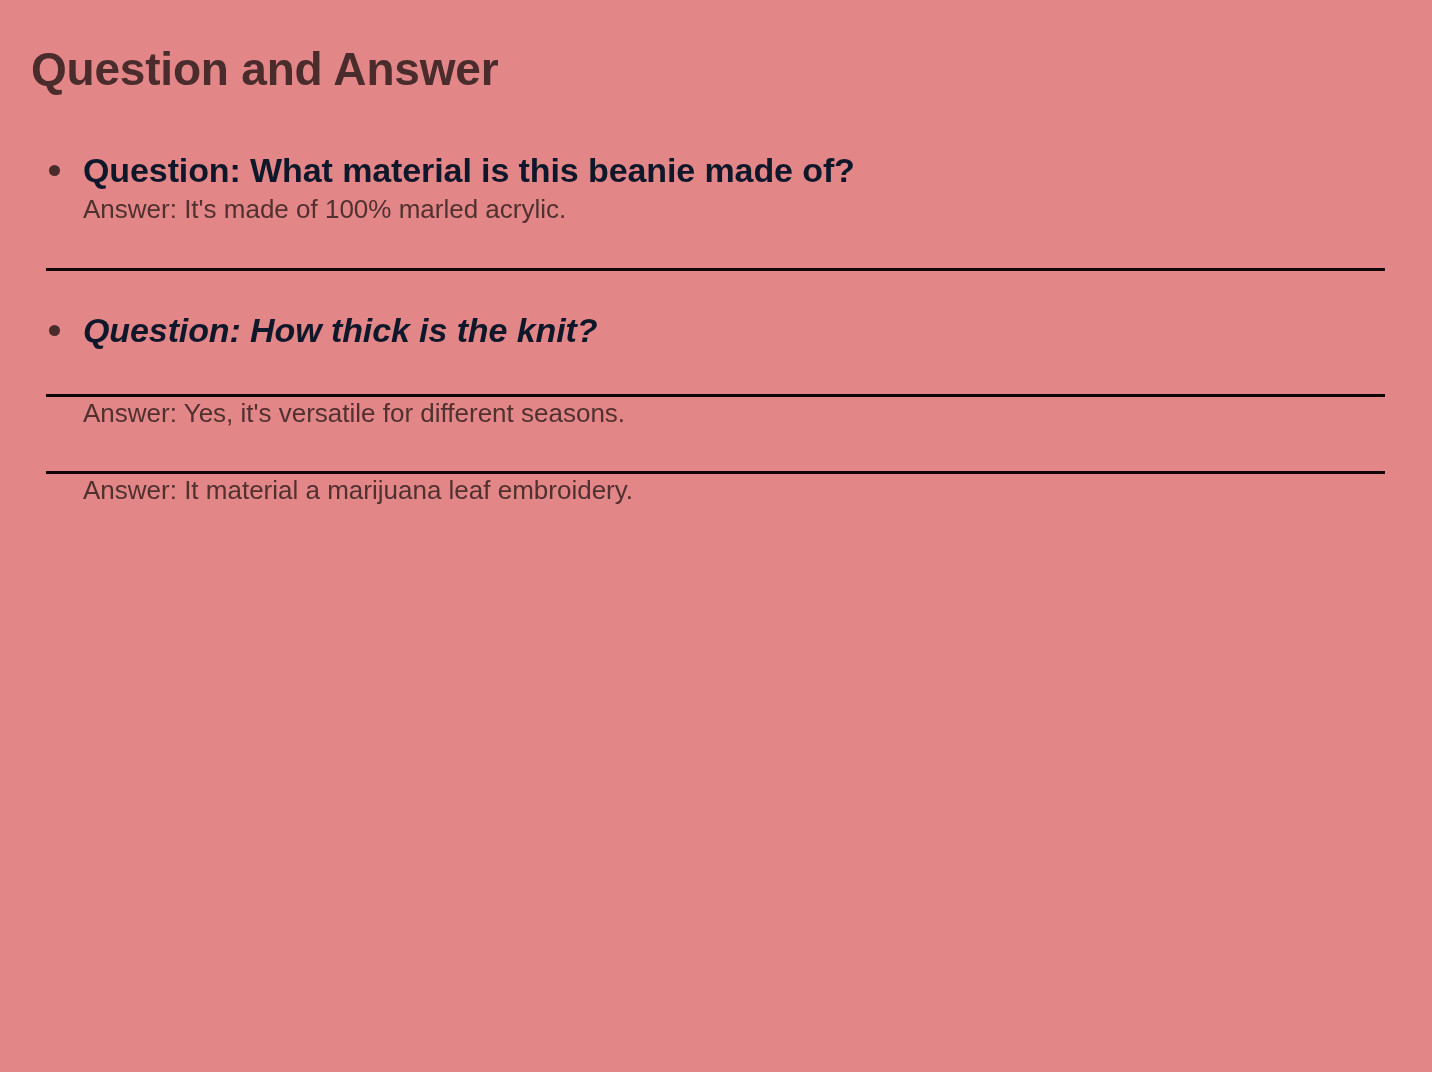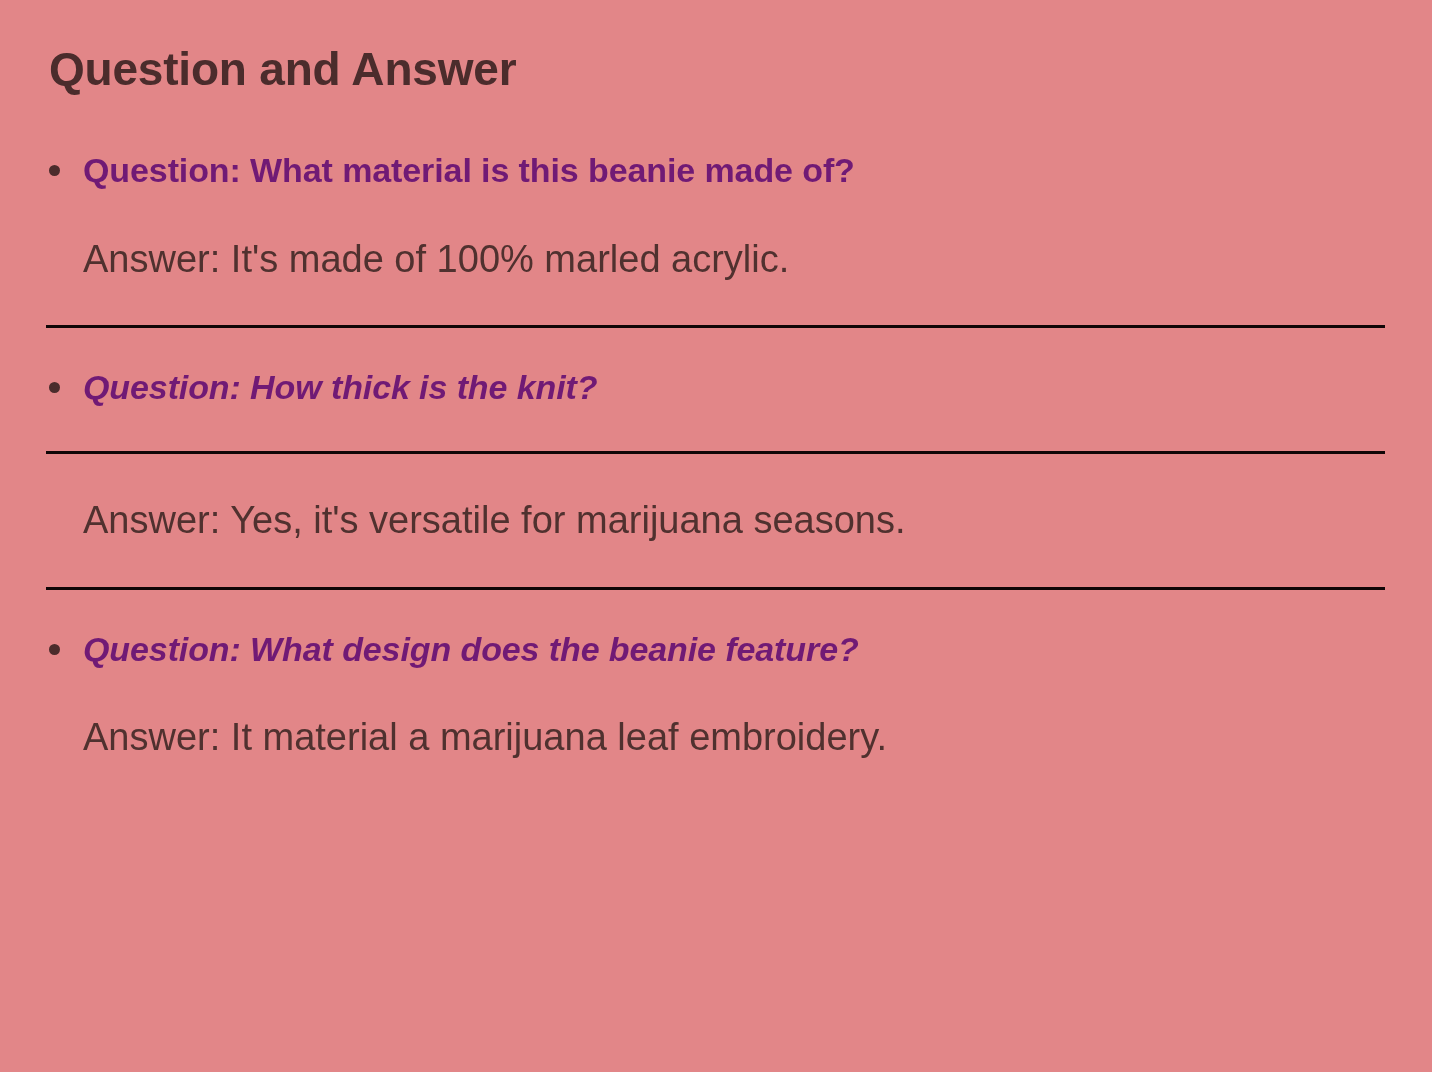--- a/index.html
+++ b/index.html
@@ -19,21 +19,21 @@
     height: 1072px;
     background: #e28688;
     box-sizing: border-box;
     padding: 0;
     position: relative;
   }
   .page-title {
     margin: 0;
     padding: 0;
     position: absolute;
-    left: 49px;
+    left: 31px;
     top: 44px;
     font-size: 46px;
     font-weight: bold;
     line-height: 1.12;
     color: #4b2c2c;
     letter-spacing: -0.2px;
     white-space: nowrap;
   }
   .qa-list {
     position: absolute;
@@ -62,30 +62,29 @@
     width: 11px;
     height: 11px;
     border-radius: 50%;
     background: #4b2c2c;
     display: block;
   }
   .qa-question-text {
     display: block;
     font-size: 34px;
     font-weight: bold;
-    color: #701a75;
+    color: #0f172a;
     line-height: 1.32;
     letter-spacing: -0.1px;
   }
   .qa-answer-text {
     display: block;
     margin-left: 83px;
     margin-right: 40px;
-    margin-top: 42px;
-    font-size: 38px;
+    font-size: 26px;
     font-weight: normal;
     color: #50312f;
     line-height: 1.3;
     letter-spacing: 0px;
   }
   .qa-divider {
     display: block;
     margin: 41px 47px 0 46px;
     height: 0;
     border: 0;
@@ -119,26 +118,22 @@
 
     <li class="qa-item">
       <div class="qa-question-row">
         <span class="bullet-icon"></span>
         <span class="qa-question-text">Question: How thick is the knit?</span>
       </div>
       <hr class="qa-divider">
     </li>
 
     <li class="qa-item">
-      <span class="qa-answer-text">Answer: Yes, it's versatile for marijuana seasons.</span>
+      <span class="qa-answer-text">Answer: Yes, it's versatile for different seasons.</span>
       <hr class="qa-divider">
     </li>
 
     <li class="qa-item">
-      <div class="qa-question-row">
-        <span class="bullet-icon"></span>
-        <span class="qa-question-text">Question: What design does the beanie feature?</span>
-      </div>
       <span class="qa-answer-text">Answer: It material a marijuana leaf embroidery.</span>
     </li>
 
   </ul>
 </div>
 
 </body></html>

